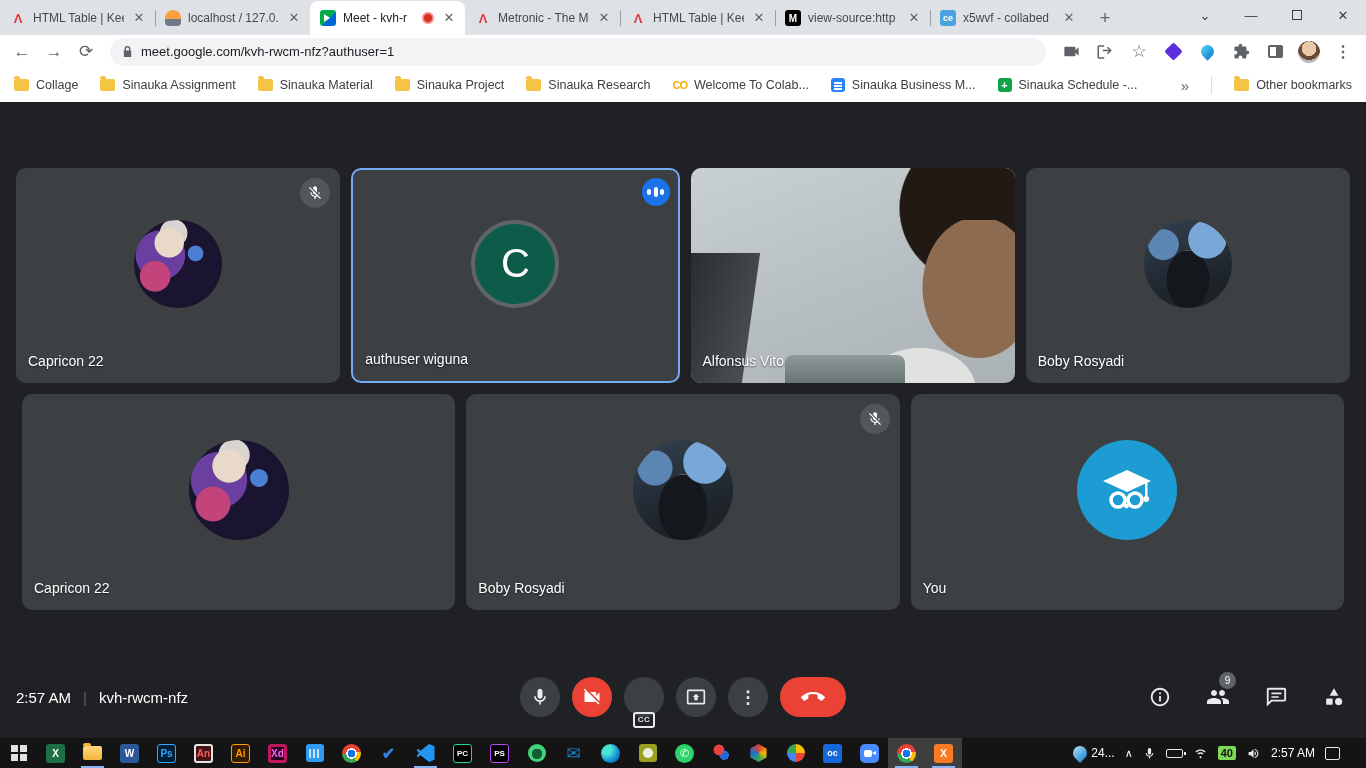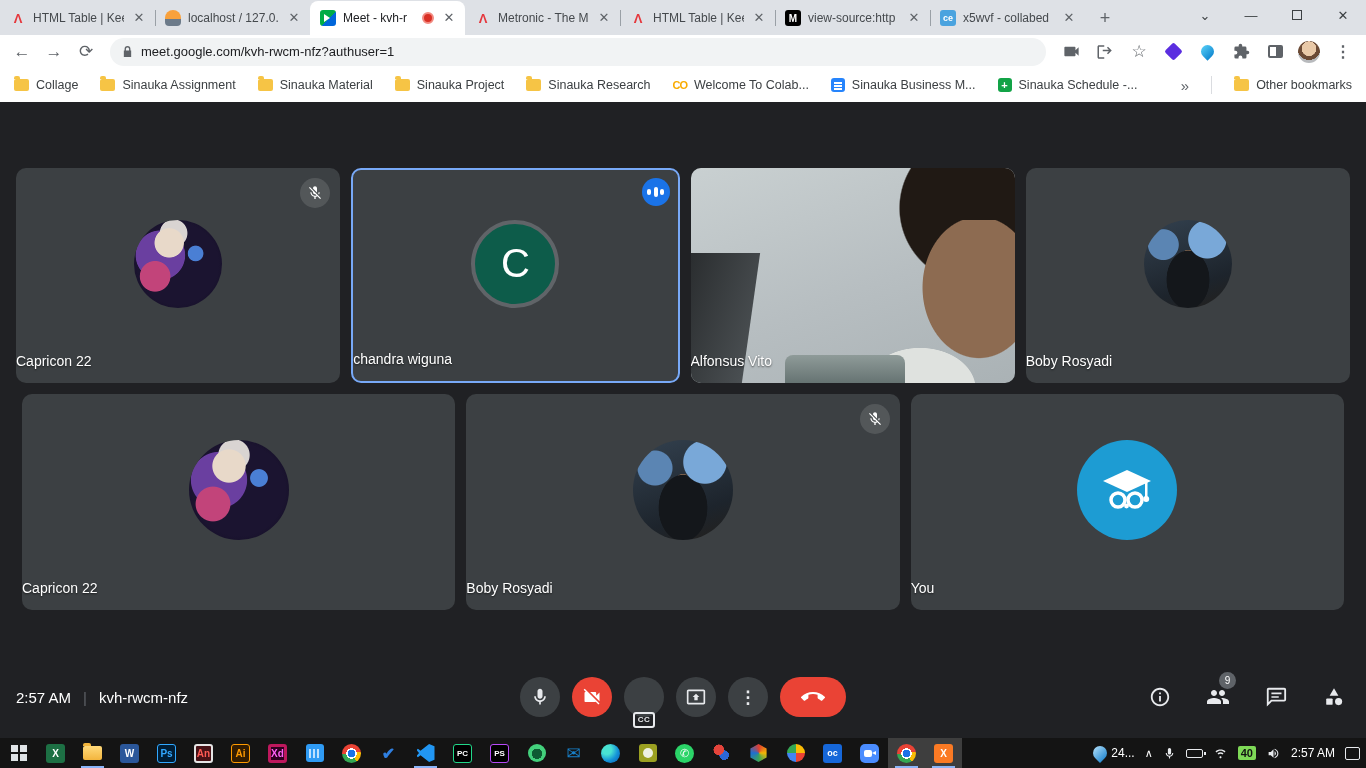--- a/index.html
+++ b/index.html
@@ -52,21 +52,21 @@
   .bk-overflow { margin-left:auto; color:#5f6368; font-size:15px; }
   .bk-sep { width:1px; height:18px; background:#dadce0; }
 
   
   .meet { position:relative; height:636px; background:#202124; }
   .grid-row { position:absolute; display:flex; gap:11px; }
   .row1 { left:16px; right:16px; top:66px; height:215px; }
   .row2 { left:22px; right:22px; top:292px; height:216px; }
   .tile { position:relative; flex:1; background:#3c4043; border-radius:10px; display:flex; align-items:center; justify-content:center; overflow:hidden; }
   .tile.speaking { border:2px solid #78a9f7; }
-  .pname { position:absolute; left:0; bottom:14px; color:#fff; font-size:14px; font-weight:500; text-shadow:0 1px 2px rgba(0,0,0,.6); }
+  .pname { position:absolute; left:12px; bottom:14px; color:#fff; font-size:14px; font-weight:500; text-shadow:0 1px 2px rgba(0,0,0,.6); }
   .badge-mic { position:absolute; top:10px; right:10px; width:30px; height:30px; border-radius:50%; background:rgba(255,255,255,.12); display:flex; align-items:center; justify-content:center; }
   .badge-speak { position:absolute; top:8px; right:8px; width:28px; height:28px; border-radius:50%; background:#1a73e8; display:flex; align-items:center; justify-content:center; gap:2.5px; }
   .badge-speak i { width:4px; height:6px; background:#fff; border-radius:2px; }
   .badge-speak i:nth-child(2) { height:10px; }
   .av { border-radius:50%; }
   .av-sm { width:88px; height:88px; margin-bottom:24px; }
   .av-lg { width:100px; height:100px; margin-bottom:24px; }
   .av-harley { background:
       radial-gradient(circle at 40% 26%, #e8d9c9 0 17%, transparent 18%),
       radial-gradient(circle at 45% 15%, #d9d4d2 0 15%, transparent 16%),
@@ -136,21 +136,21 @@
   .cam-ic::after { content:""; position:absolute; inset:4px; border-radius:50%; background:#eef0e2; }
   .wa-ic { width:19px; height:19px; border-radius:50%; background:#2bd468; color:#fff; font-size:11px; display:flex; align-items:center; justify-content:center; }
   .sqly-ic { width:18px; height:18px; background:
       radial-gradient(circle at 32% 32%, #e4443b 0 30%, transparent 31%),
       radial-gradient(circle at 62% 62%, #2b67d8 0 30%, transparent 31%); }
   .hex-ic { width:18px; height:18px; clip-path:polygon(50% 0,95% 25%,95% 75%,50% 100%,5% 75%,5% 25%); background:conic-gradient(#e23d2e,#f2b705,#3aa557,#1d6fd2,#e23d2e); }
   .photos-ic { width:18px; height:18px; border-radius:50%; background:conic-gradient(#fbbc04 0 25%, #ea4335 25% 50%, #4285f4 50% 75%, #34a853 75%); }
   .zoom-ic { width:19px; height:19px; border-radius:5px; background:#4a8cff; position:relative; }
   .zoom-ic::after { content:""; position:absolute; left:4px; top:6px; width:8px; height:7px; background:#fff; border-radius:2px; }
   .zoom-ic::before { content:""; position:absolute; right:3px; top:7px; border-right:4px solid #fff; border-top:2.5px solid transparent; border-bottom:2.5px solid transparent; }
-  .tray { margin-left:auto; display:flex; align-items:center; gap:10px; padding-right:6px; color:#fff; font-size:12px; }
+  .tray { margin-left:auto; display:flex; align-items:center; gap:10px; padding-right:26px; color:#fff; font-size:12px; }
   .tray-item { display:flex; align-items:center; gap:4px; }
   .drop-ic { width:14px; height:14px; background:linear-gradient(180deg,#9fd4f5,#2f8fd4); border-radius:50% 50% 50% 0; transform:rotate(-45deg); }
   .batt40 { background:#7ed957; color:#111; font-weight:700; padding:1px 3px; border-radius:2px; font-size:11px; }
   .battery-ic { width:17px; height:9px; border:1.5px solid #e8eaed; border-radius:2px; position:relative; }
   .battery-ic::after { content:""; position:absolute; right:-4px; top:2px; width:2px; height:3px; background:#e8eaed; }
   .notif-ic { width:15px; height:13px; border:1.5px solid #e8eaed; border-radius:2px; }
 </style>
 </head>
 <body>
 
@@ -293,21 +293,21 @@
         <div class="av av-sm av-harley"></div>
         <span class="pname">Capricon 22</span>
         <div class="badge-mic">
           <svg width="16" height="16" viewBox="0 0 24 24">
               <path fill="#fff" d="M19 11h-1.7c0 .74-.16 1.43-.43 2.05l1.23 1.23c.56-.98.9-2.09.9-3.28zm-4.02.17c0-.06.02-.11.02-.17V5c0-1.66-1.34-3-3-3S9 3.34 9 5v.18l5.98 5.99zM4.27 3L3 4.27l6.01 6.01V11c0 1.66 1.33 3 2.99 3 .22 0 .44-.03.65-.08l1.66 1.66c-.71.33-1.5.52-2.31.52-2.76 0-5.3-2.1-5.3-5.1H5c0 3.41 2.72 6.23 6 6.72V21h2v-3.28c.91-.13 1.77-.45 2.54-.9L19.73 21 21 19.73 4.27 3z"></path>
             </svg>
         </div>
       </div>
       <div class="tile speaking">
         <div class="av av-sm av-letter">C</div>
-        <span class="pname">chandra wiguna</span>
+        <span class="pname">authuser wiguna</span>
         <div class="badge-speak">
             <i></i>
             <i></i>
             <i></i>
           </div>
       </div>
       <div class="tile">
         <div class="videoscene">
           <div class="vs-panel"></div>
             <div class="vs-hair"></div>

